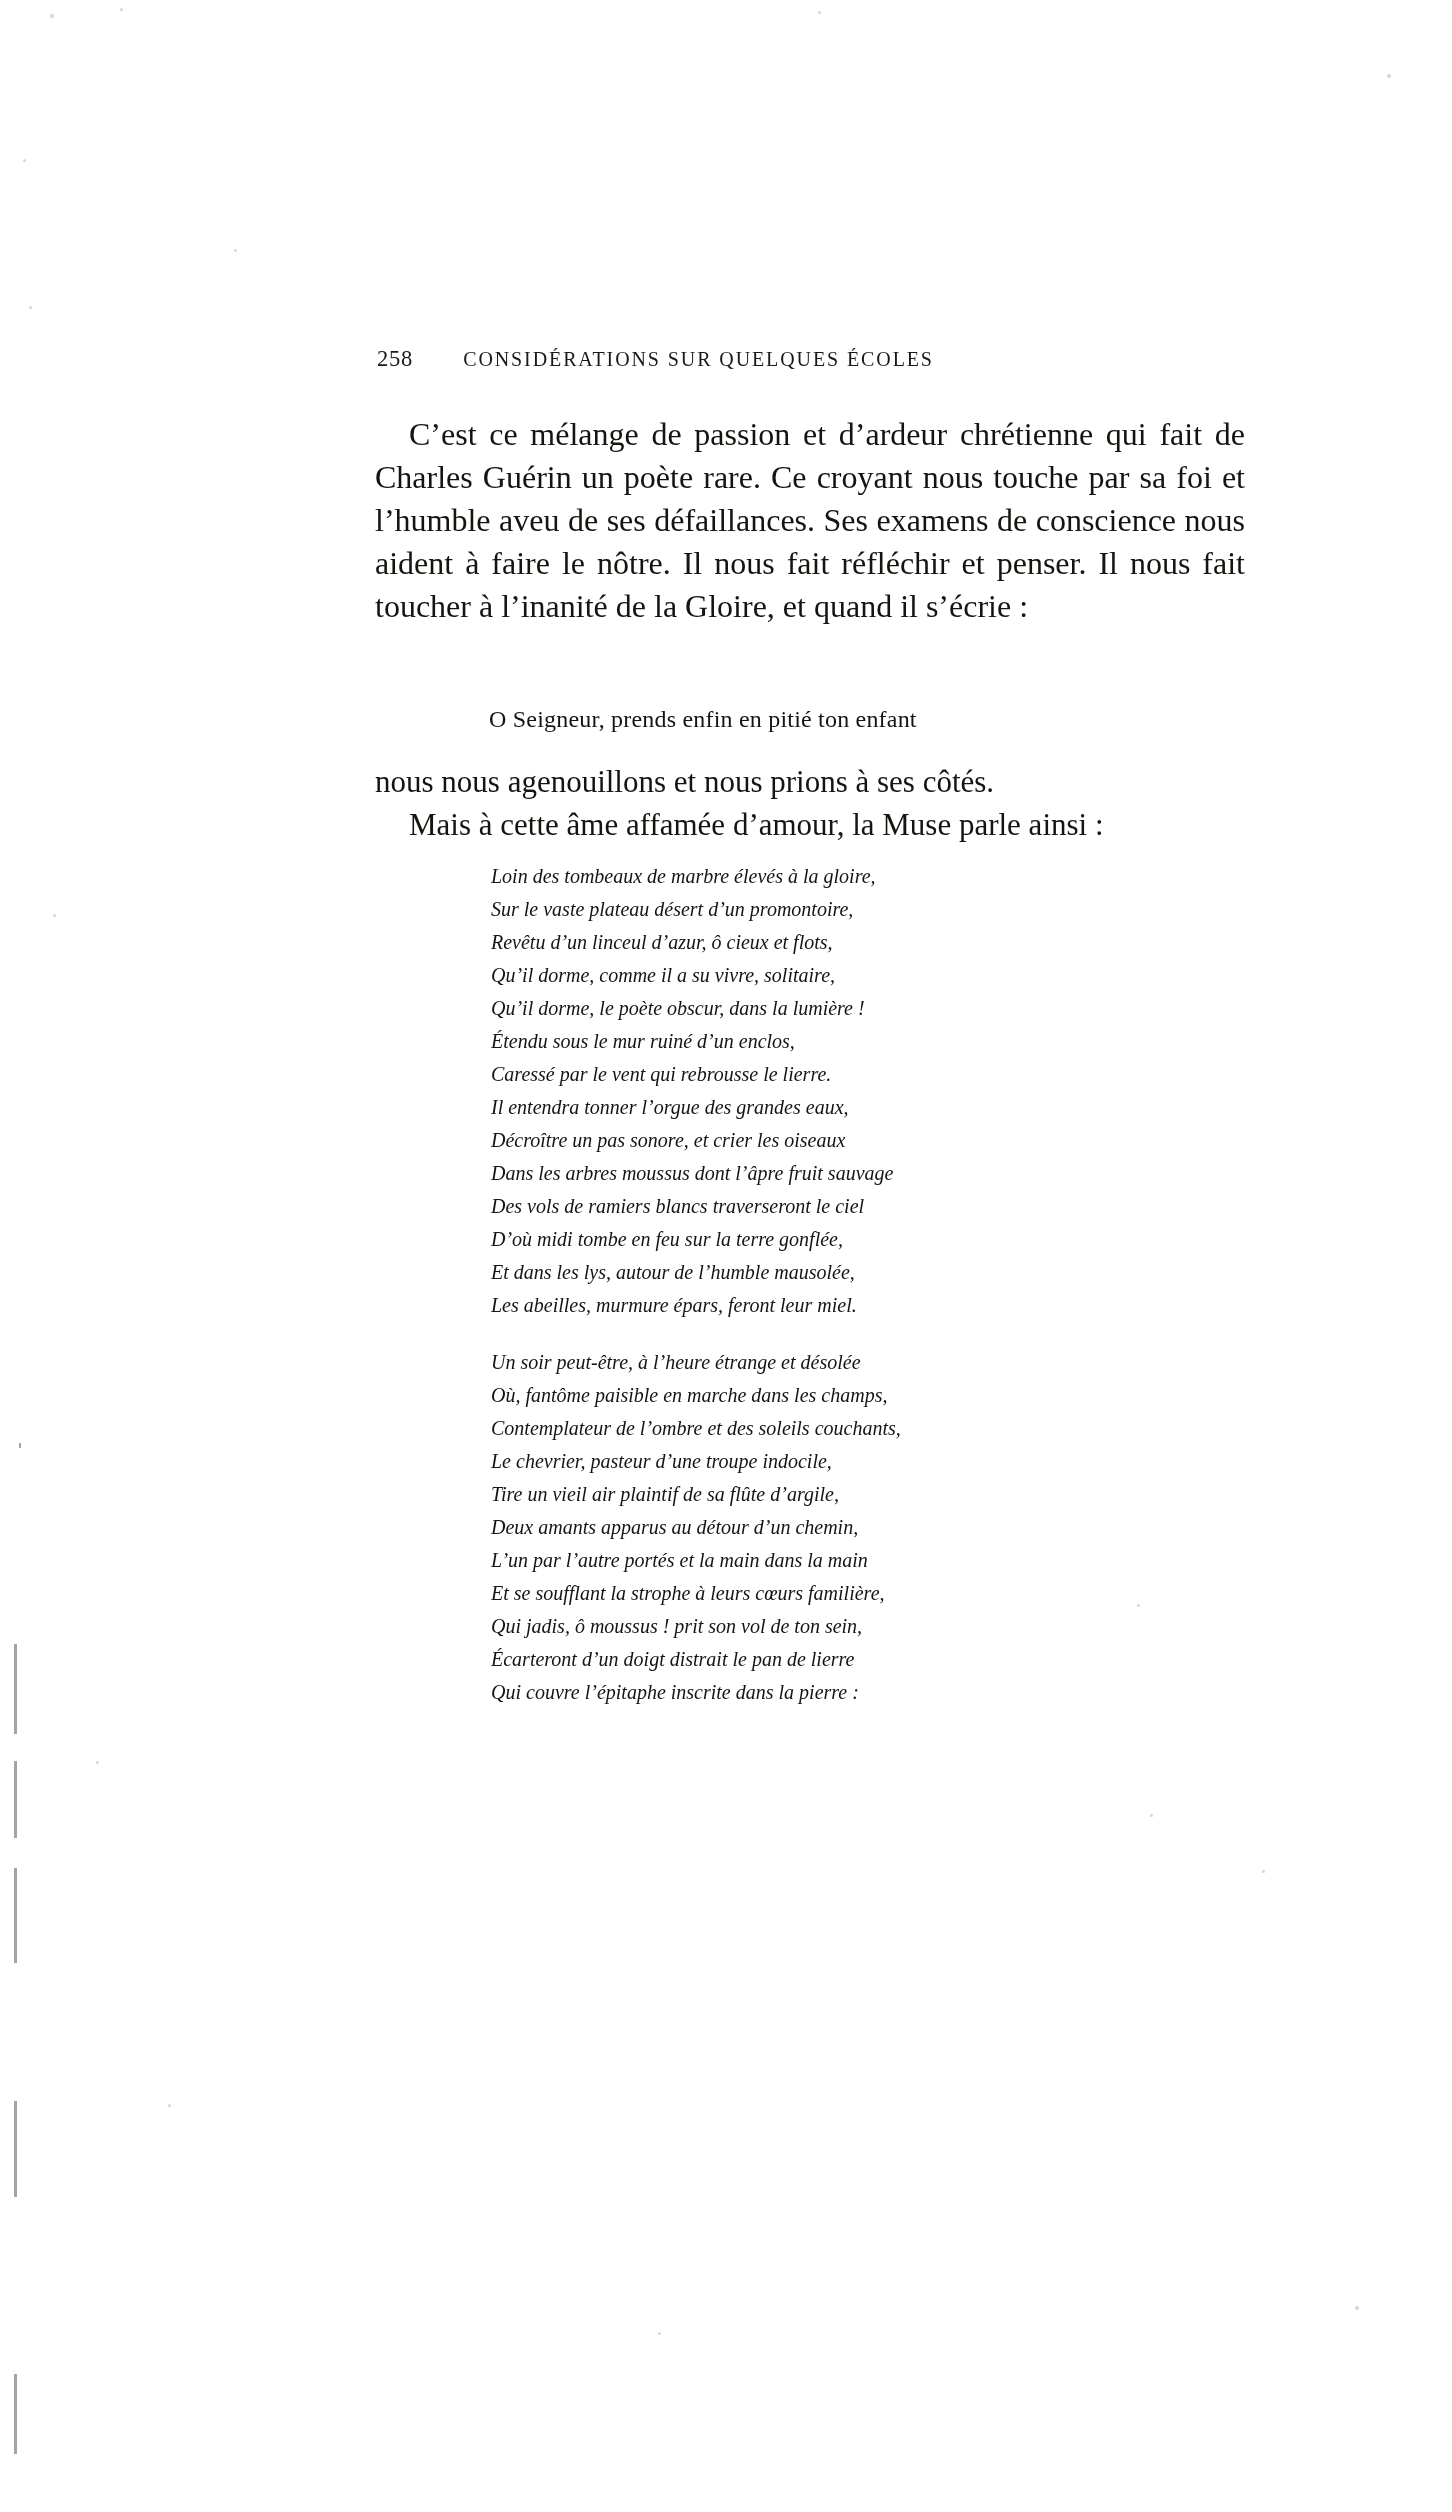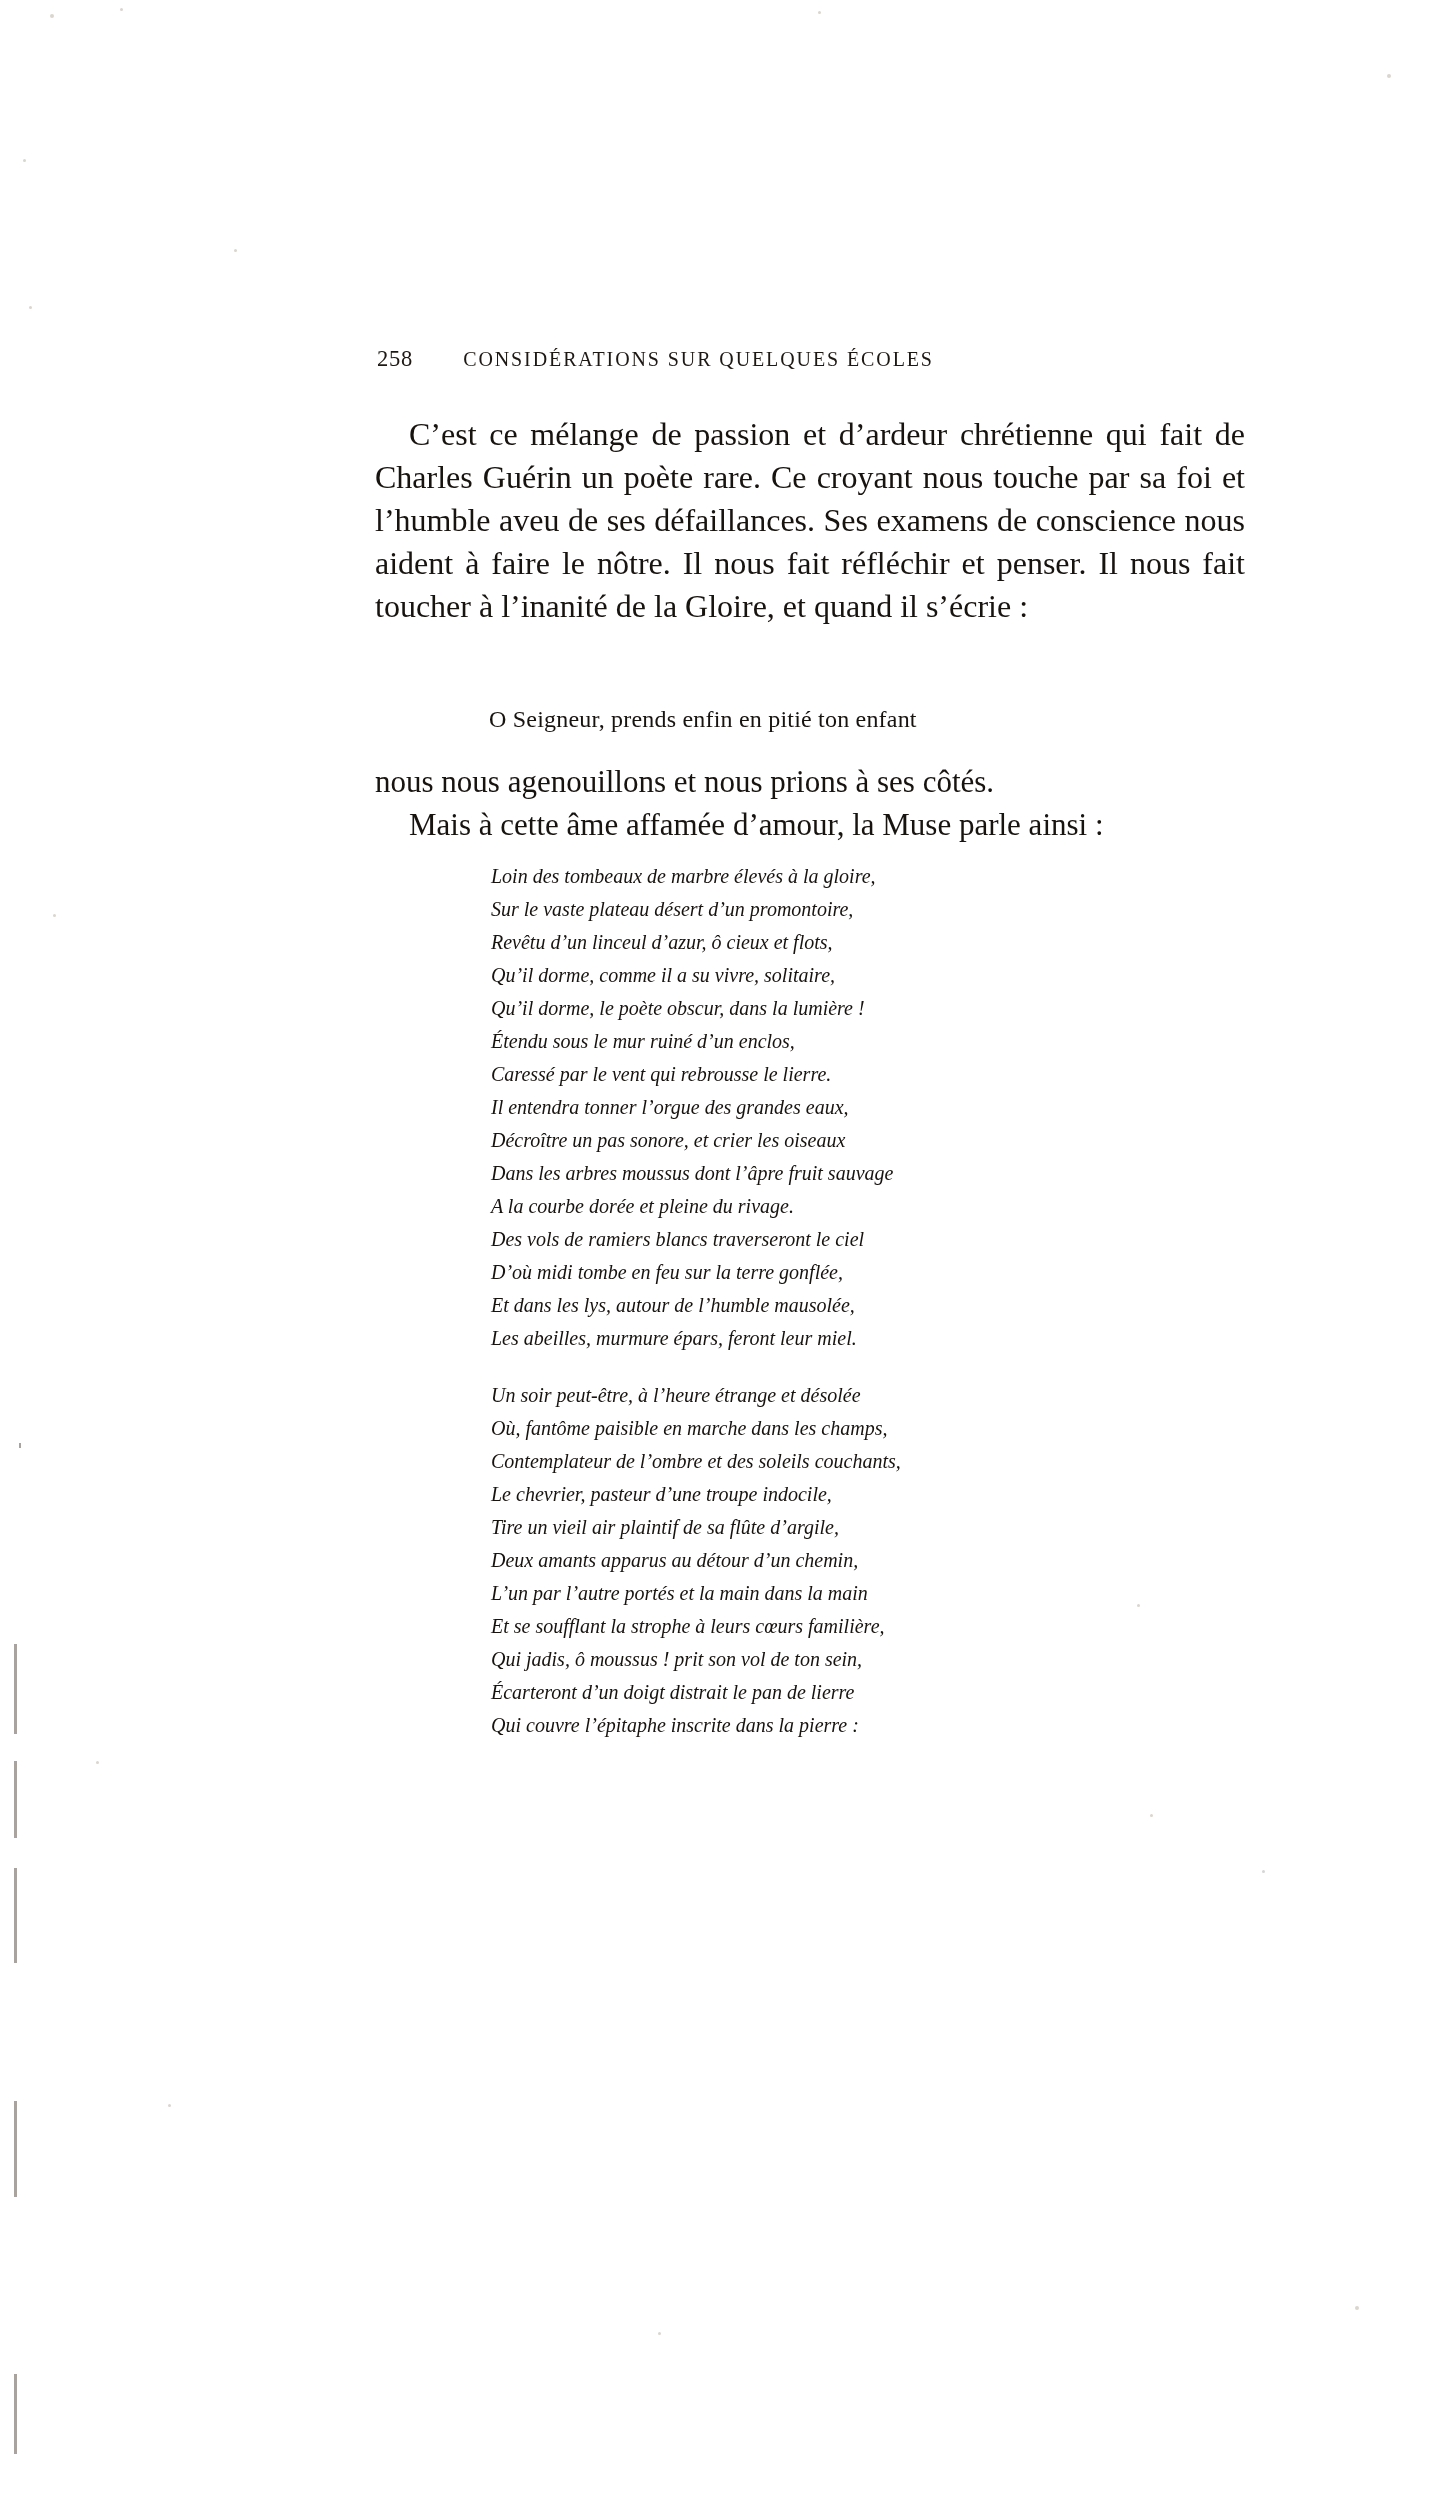--- a/index.html
+++ b/index.html
@@ -165,21 +165,20 @@
       <div class="verse">Loin des tombeaux de marbre élevés à la gloire,</div>
       <div class="verse">Sur le vaste plateau désert d’un promontoire,</div>
       <div class="verse">Revêtu d’un linceul d’azur, ô cieux et flots,</div>
       <div class="verse">Qu’il dorme, comme il a su vivre, solitaire,</div>
       <div class="verse">Qu’il dorme, le poète obscur, dans la lumière !</div>
       <div class="verse">Étendu sous le mur ruiné d’un enclos,</div>
       <div class="verse">Caressé par le vent qui rebrousse le lierre.</div>
       <div class="verse">Il entendra tonner l’orgue des grandes eaux,</div>
       <div class="verse">Décroître un pas sonore, et crier les oiseaux</div>
       <div class="verse">Dans les arbres moussus dont l’âpre fruit sauvage</div>
-      <div class="verse">A la courbe dorée et pleine du rivage.</div>
       <div class="verse">Des vols de ramiers blancs traverseront le ciel</div>
       <div class="verse">D’où midi tombe en feu sur la terre gonflée,</div>
       <div class="verse">Et dans les lys, autour de l’humble mausolée,</div>
       <div class="verse">Les abeilles, murmure épars, feront leur miel.</div>
     </div>
 
     <div class="stanza">
       <div class="verse">Un soir peut-être, à l’heure étrange et désolée</div>
       <div class="verse">Où, fantôme paisible en marche dans les champs,</div>
       <div class="verse">Contemplateur de l’ombre et des soleils couchants,</div>

